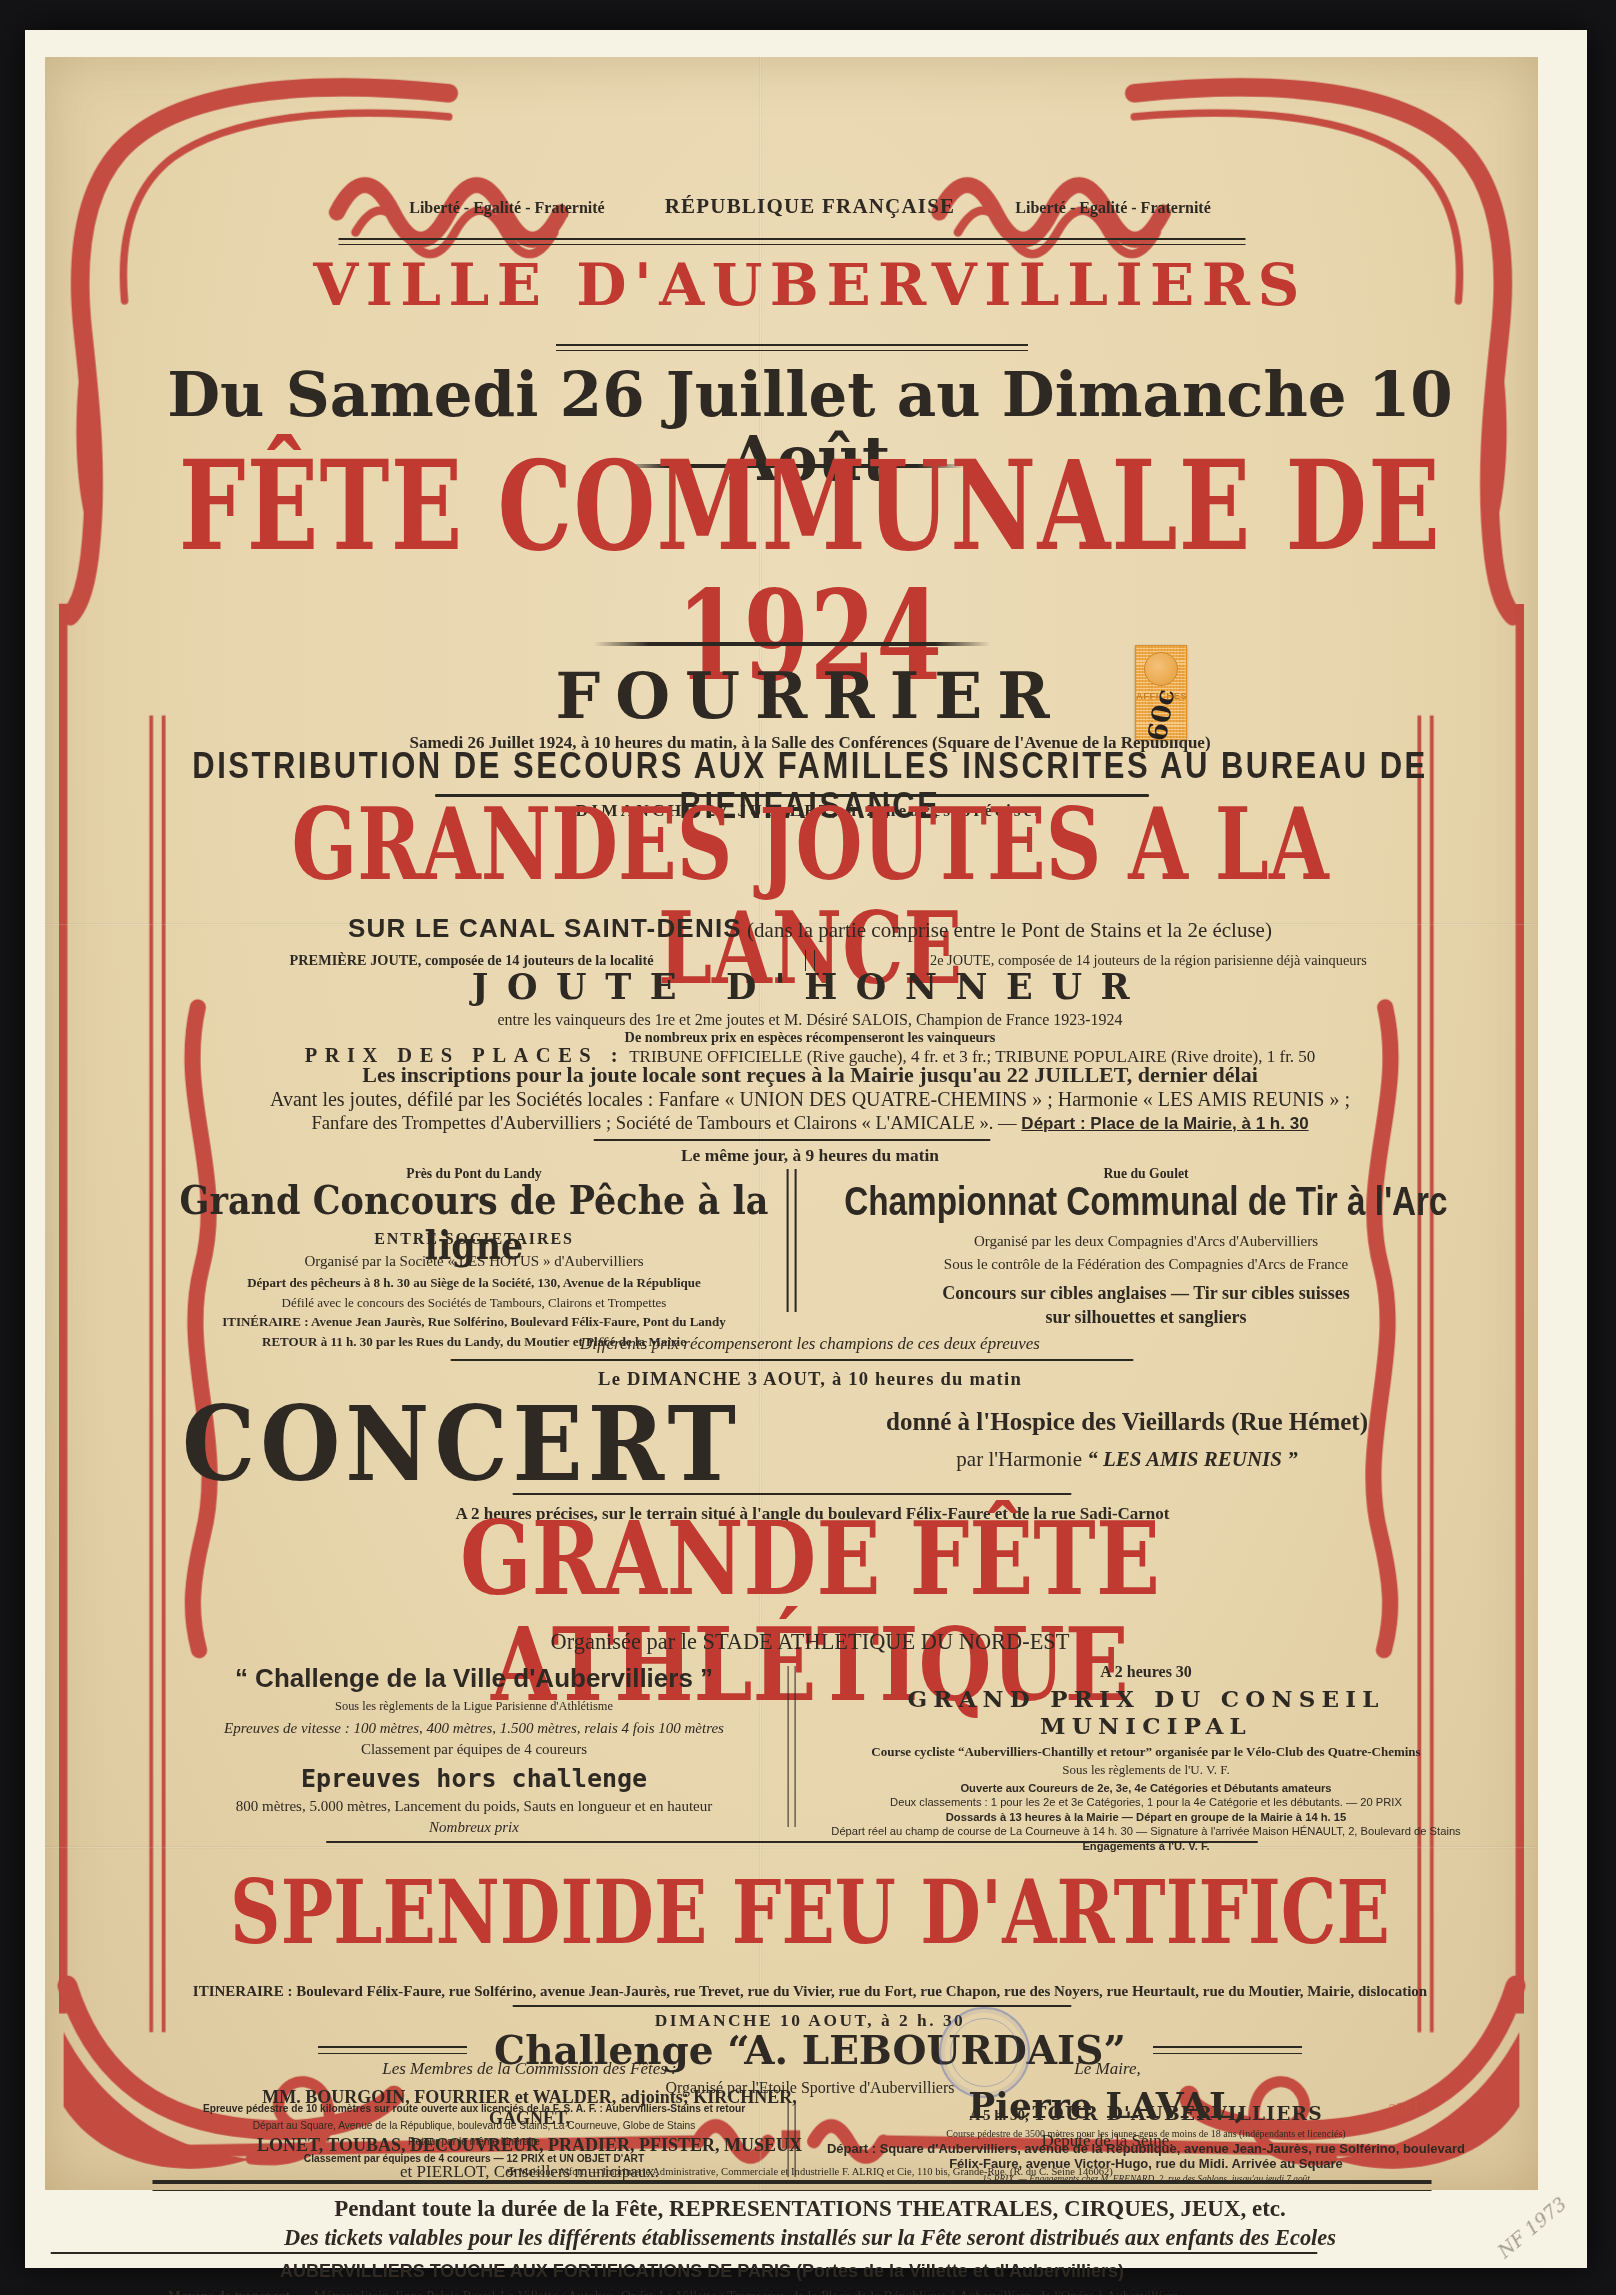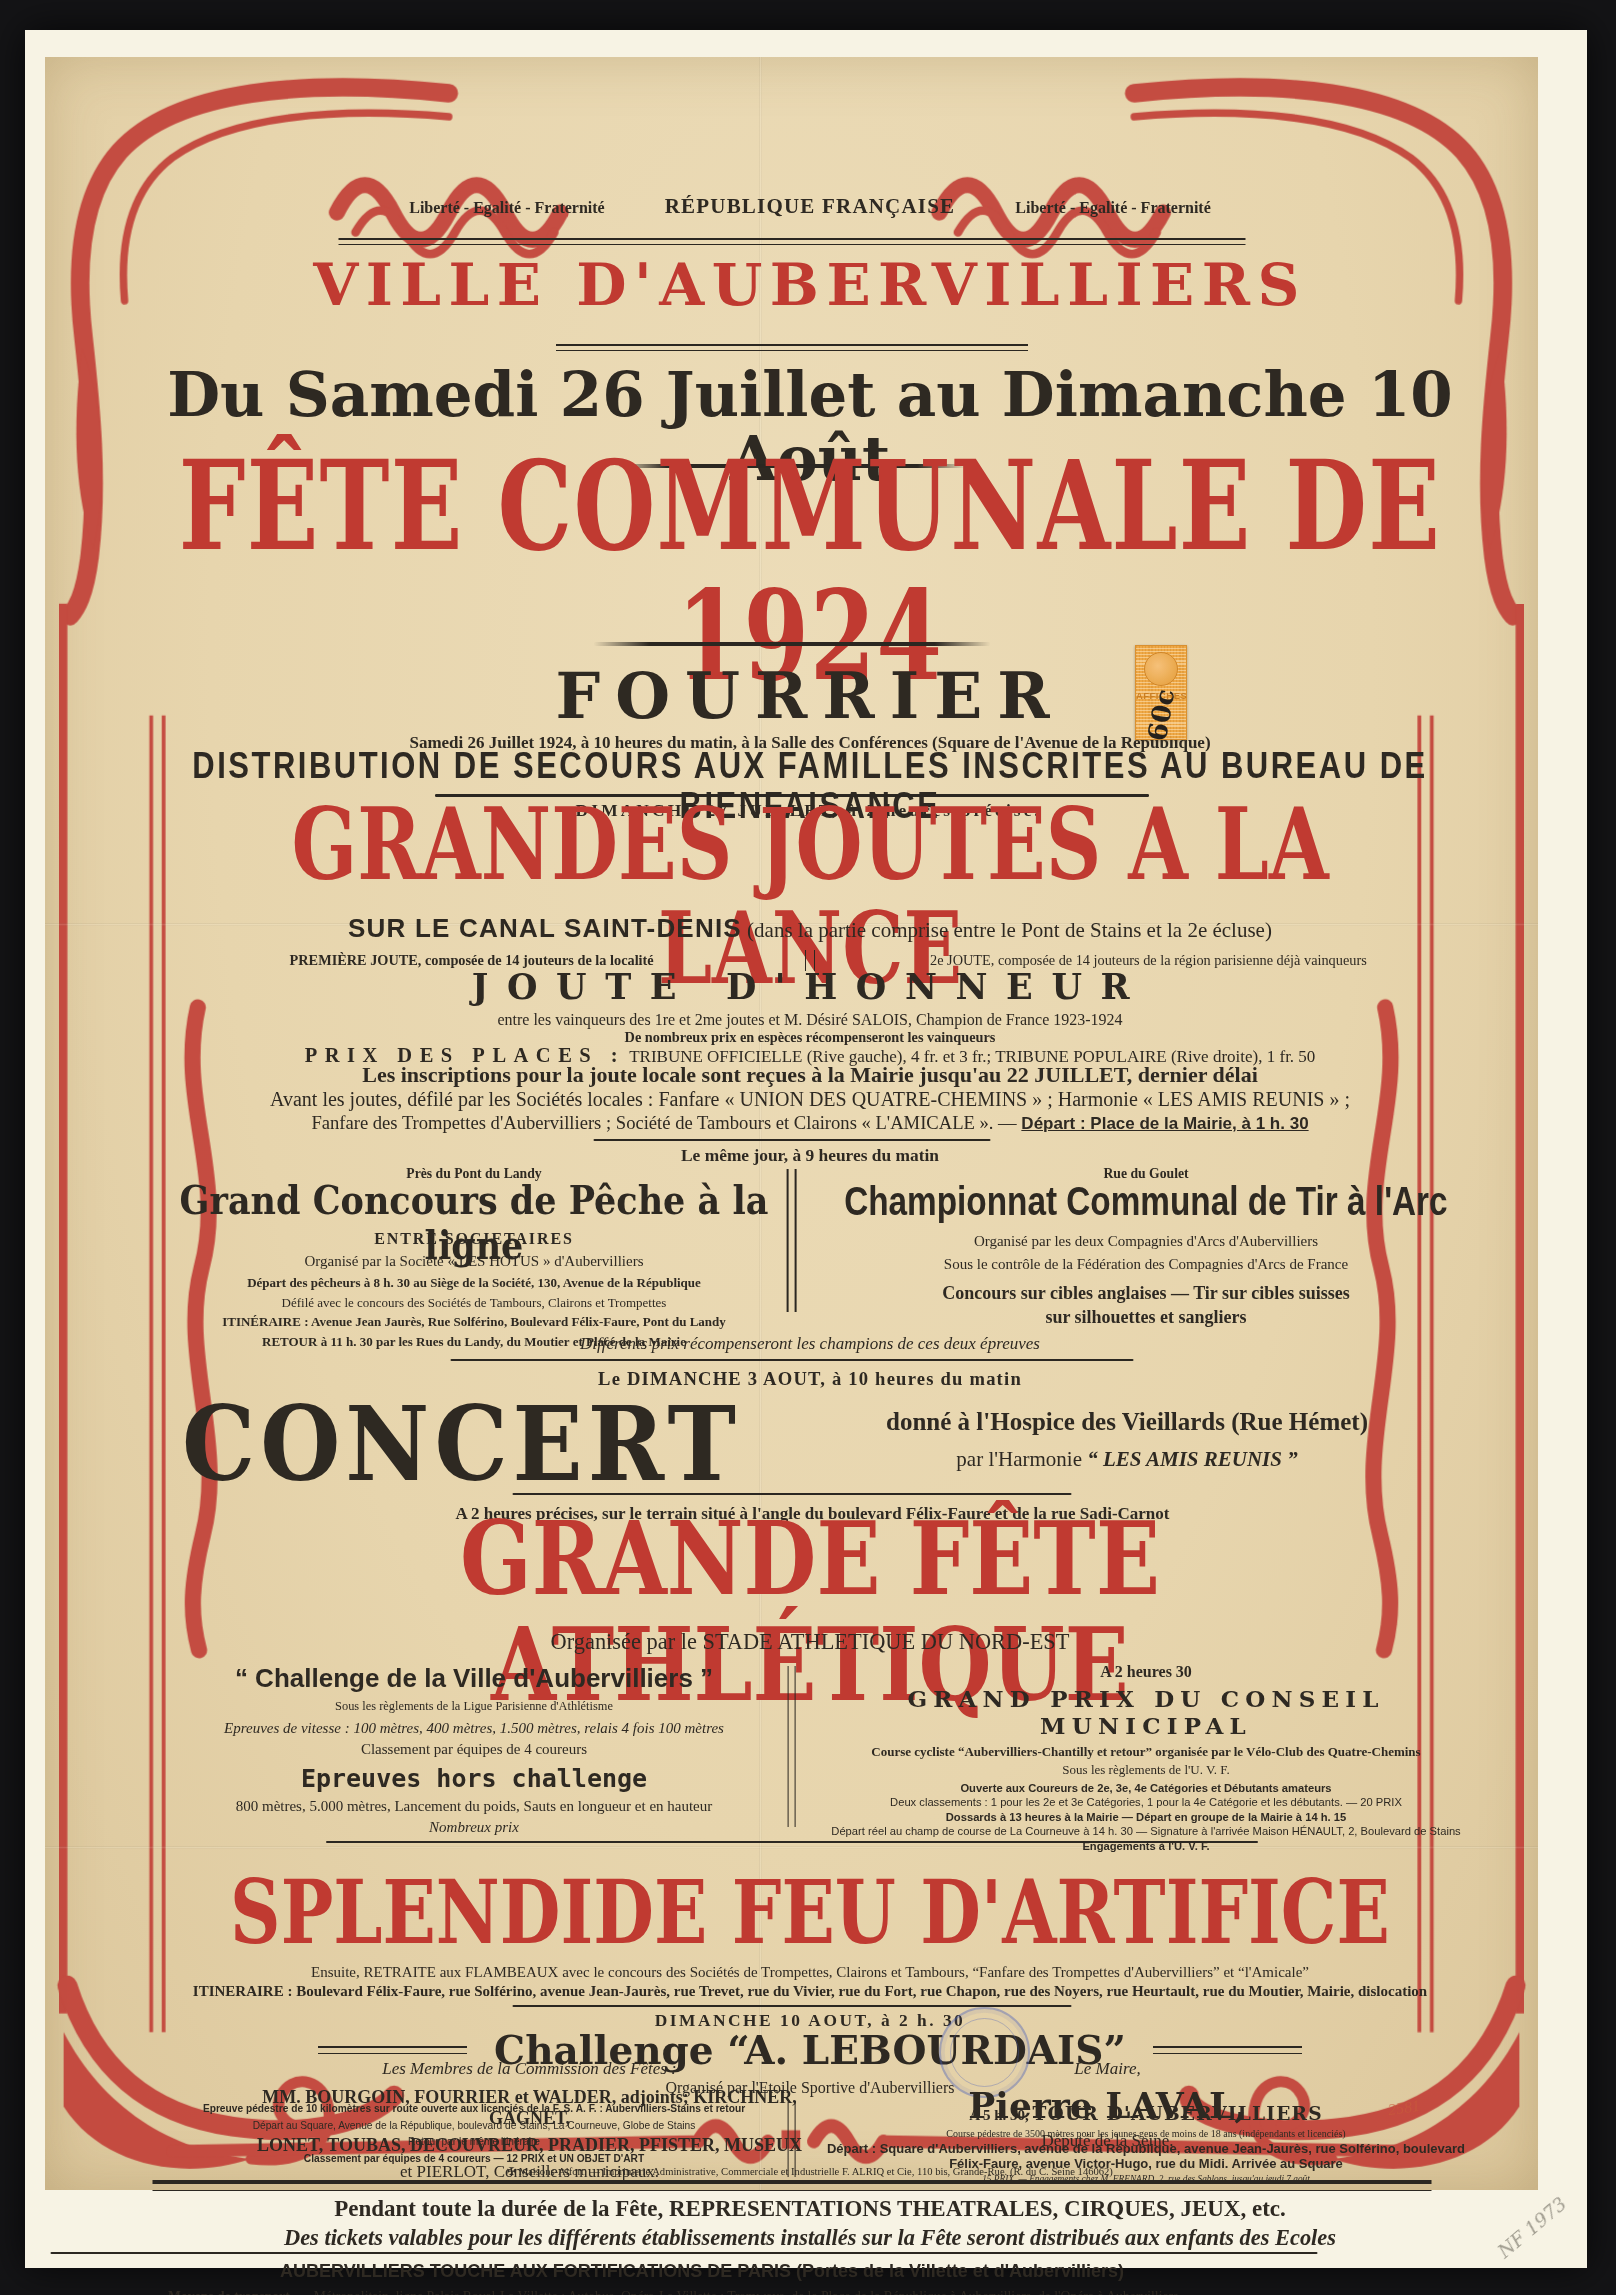--- a/index.html
+++ b/index.html
@@ -239,21 +239,20 @@
         <div class="b sans" style="font-size:11.2px;margin-top:2.5px">Dossards à 13 heures à la Mairie — Départ en groupe de la Mairie à 14 h. 15</div>
         <div class="sans" style="font-size:11.2px;margin-top:2.5px">Départ réel au champ de course de La Courneuve à 14 h. 30 — Signature à l'arrivée Maison HÉNAULT, 2, Boulevard de Stains</div>
         <div class="b sans" style="font-size:11.2px;margin-top:2.5px">Engagements à l'U. V. F.</div>
       </div>
     </div>
     <div class="hr1" style="top:1784px;width:932px;height:1.9px"></div>
 
     <div class="r red" style="top:1819px">
       <span class="cond disp" style="font-size:70px;transform:scale(1,1.25)">SPLENDIDE FEU D'ARTIFICE</span>
     </div>
-    <div class="r" style="top:1908px;font-size:15px">Ensuite, RETRAITE aux FLAMBEAUX avec le concours des Sociétés de Trompettes, Clairons et Tambours, “Fanfare des Trompettes d'Aubervilliers” et “l'Amicale”</div>
     <div class="r b" style="top:1927px;font-size:15px">ITINERAIRE : Boulevard Félix-Faure, rue Solférino, avenue Jean-Jaurès, rue Trevet, rue du Vivier, rue du Fort, rue Chapon, rue des Noyers, rue Heurtault, rue du Moutier, Mairie, dislocation</div>
     <div class="hr1" style="top:1948px;width:559px;height:1.9px"></div>
 
     <div class="r b" style="top:1954px;font-size:17.4px;letter-spacing:2.5px">DIMANCHE 10 AOUT, à 2 h. 30</div>
     <div class="r" style="top:1973px">
       <span style="display:inline-block;width:149px;height:5px;border-top:2.5px solid #2b2721;border-bottom:1.9px solid #2b2721;vertical-align:middle;margin-right:25px"></span>
       <span class="disp" style="font-size:39px;vertical-align:middle">Challenge “A. LEBOURDAIS”</span>
       <span style="display:inline-block;width:149px;height:5px;border-top:2.5px solid #2b2721;border-bottom:1.9px solid #2b2721;vertical-align:middle;margin-left:25px"></span>
     </div>
     <div class="r" style="top:2023px;font-size:16px">Organisé par l'Etoile Sportive d'Aubervilliers</div>

